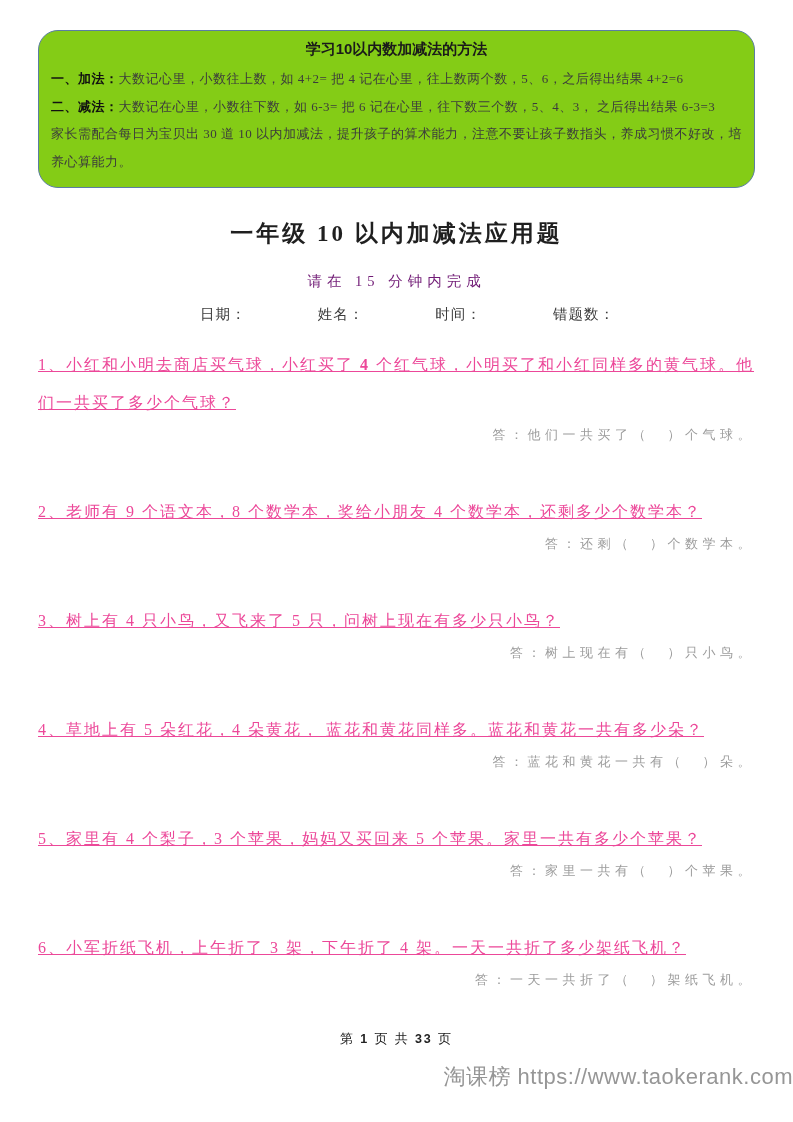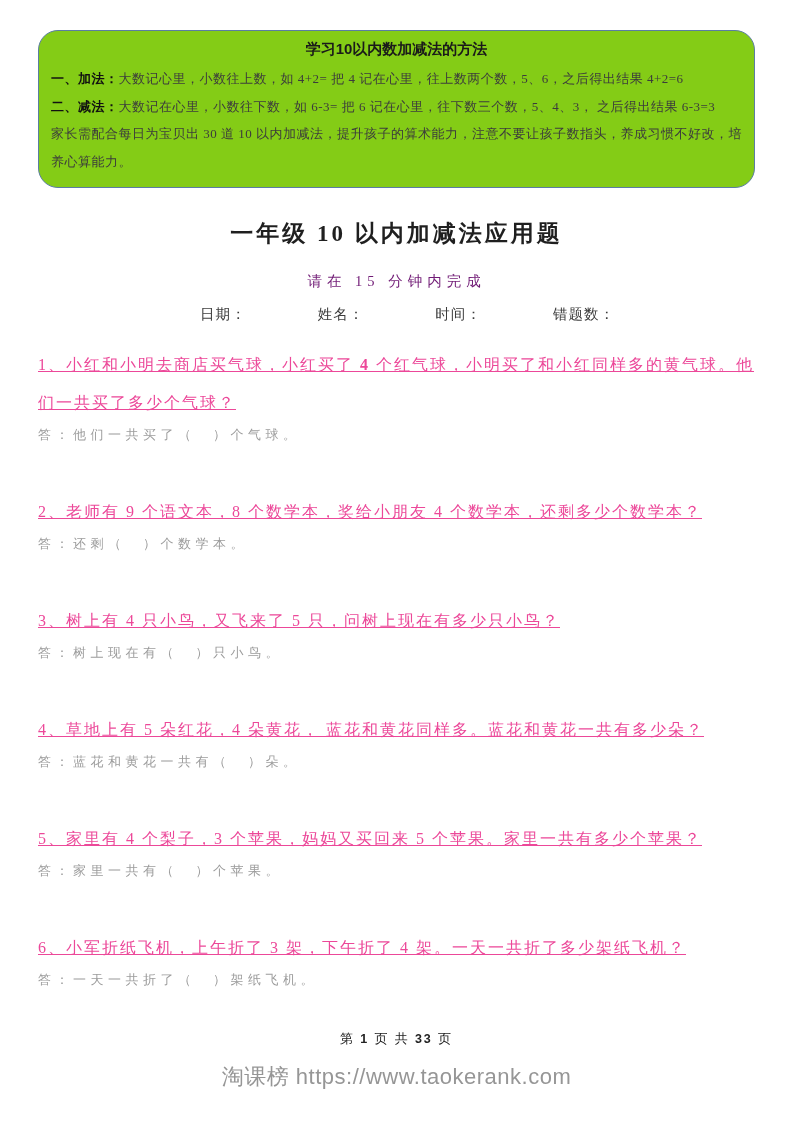--- a/index.html
+++ b/index.html
@@ -86,40 +86,41 @@
     color: #ec4899;
     text-decoration: underline;
   }
   .qbold { font-weight: bold; }
   .answer {
     margin-top: 2px;
     font-size: 13px;
     letter-spacing: 4.5px;
     color: #9c9c9c;
     line-height: 22px;
+    text-align: right;
   }
 
   
   .page-num {
     position: absolute;
     left: 0;
     top: 1030px;
     width: 100%;
     text-align: center;
     font-size: 13px;
     letter-spacing: 2px;
     color: #222222;
   }
   .page-num b { font-family: "Liberation Sans", "DejaVu Sans", sans-serif; font-size: 12.5px; }
   .watermark {
     position: absolute;
     left: 0;
     top: 1062px;
     width: 100%;
-    text-align: center;
+    text-align: right;
     font-family: "Liberation Sans", "DejaVu Sans", sans-serif;
     font-size: 22px;
     color: #969696;
     letter-spacing: 0.5px;
   }
 </style>
 </head>
 <body>
 
 <div class="page">

